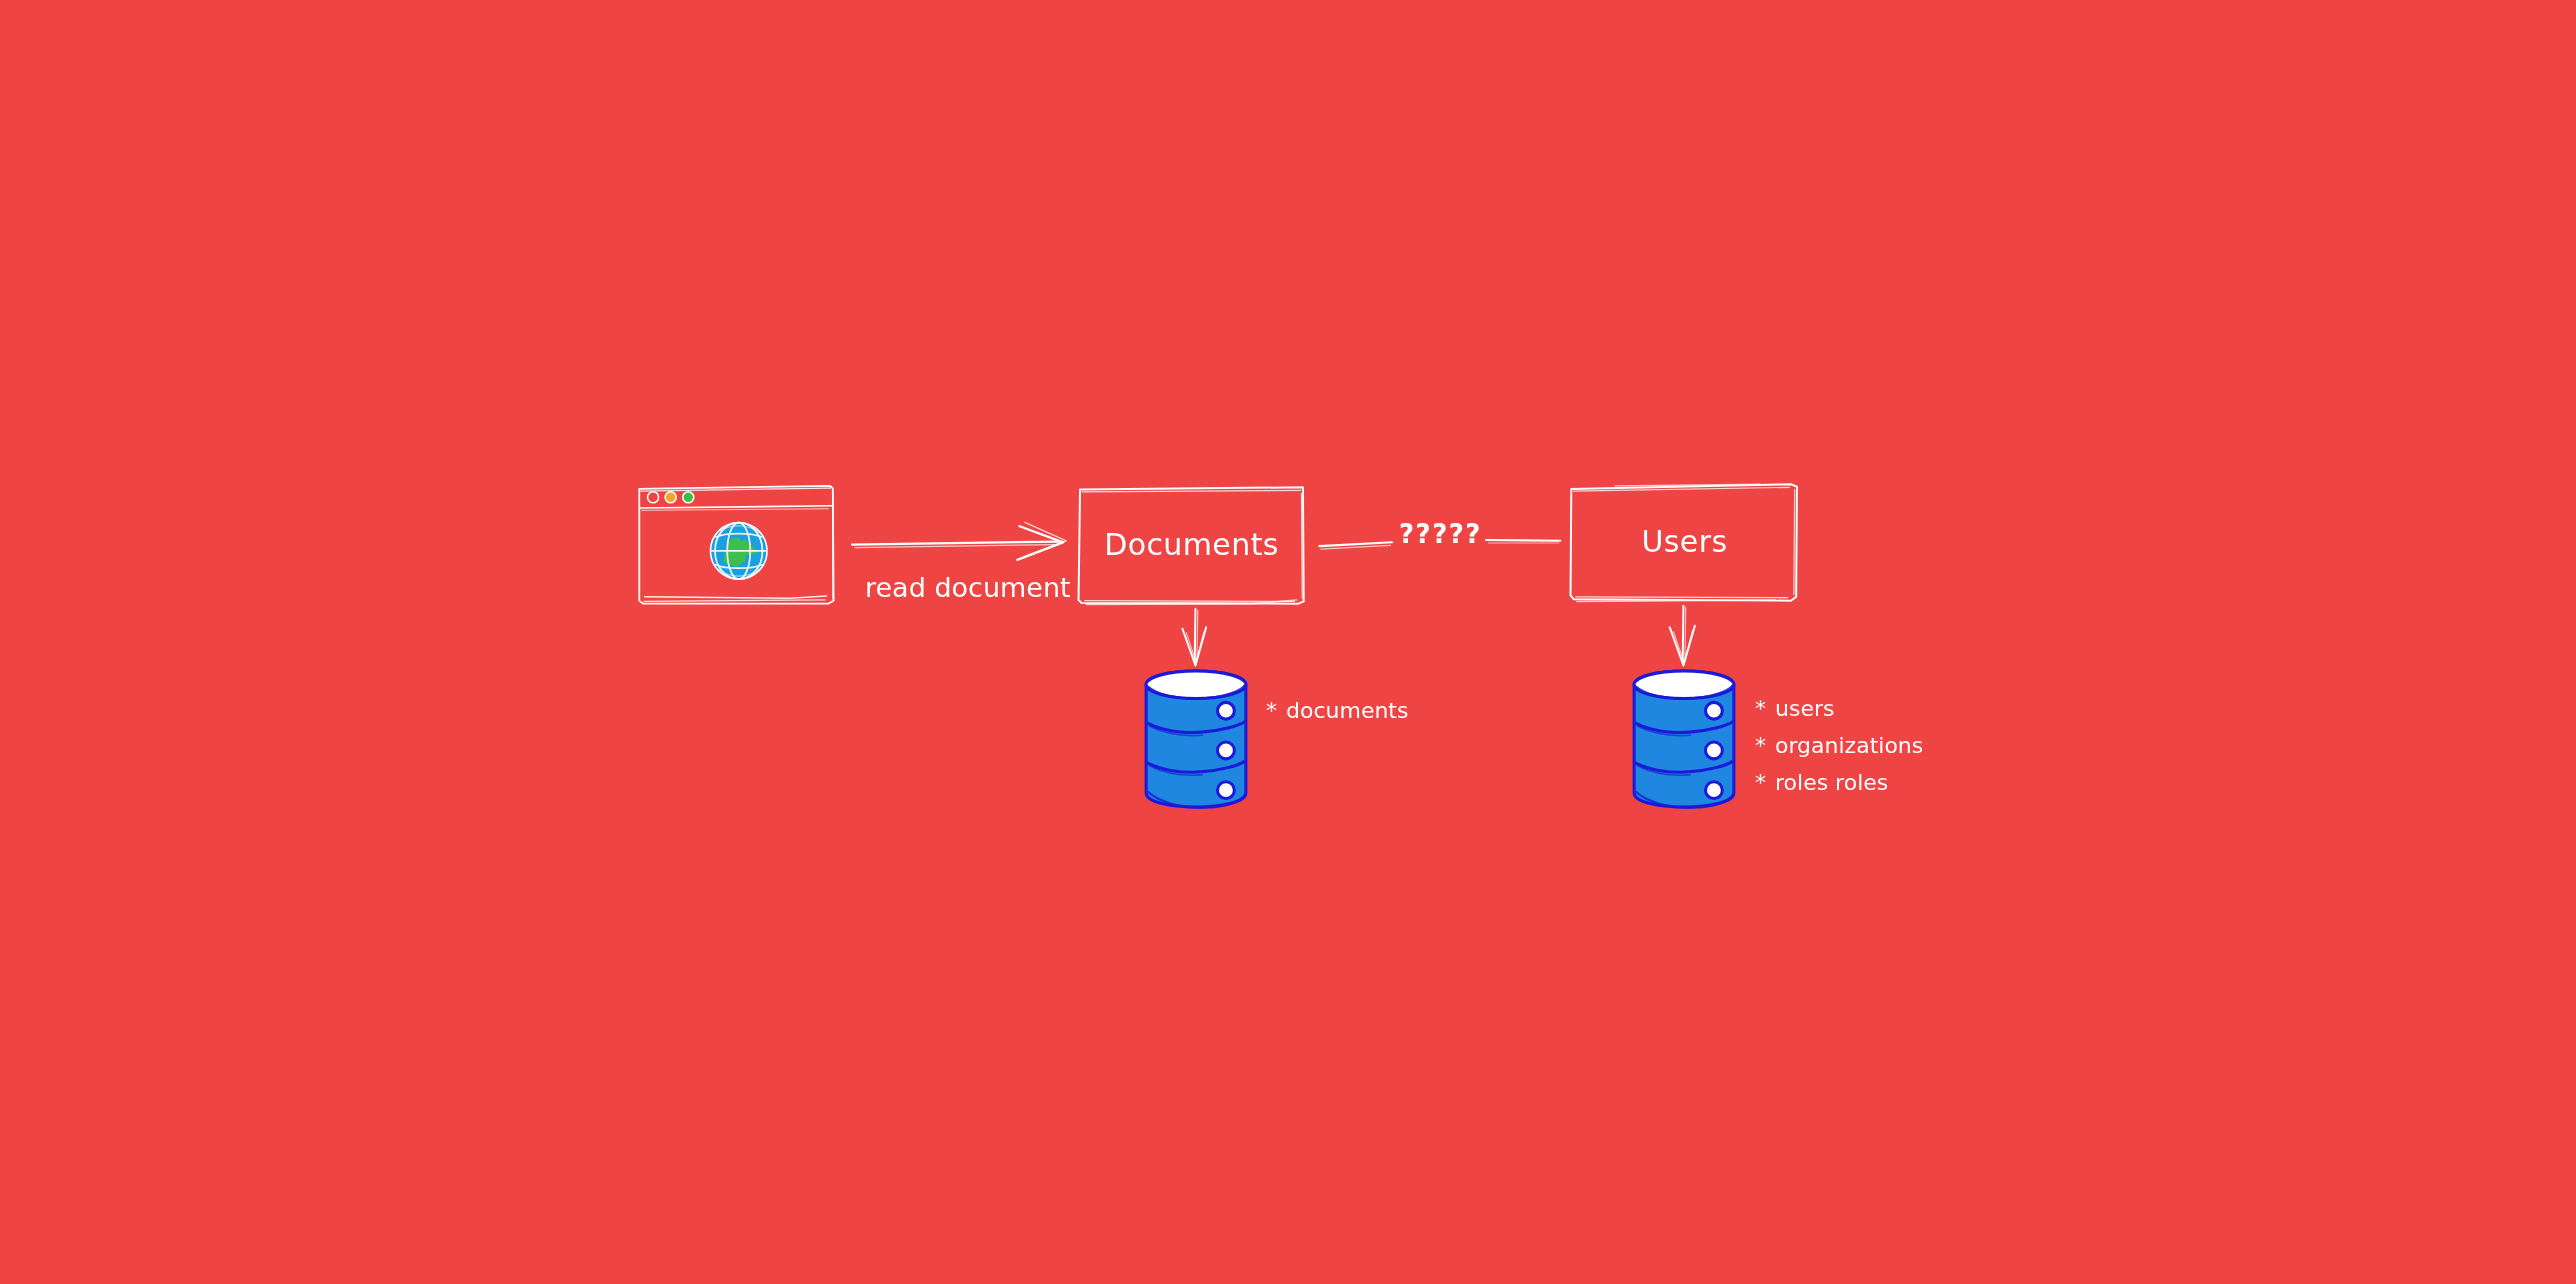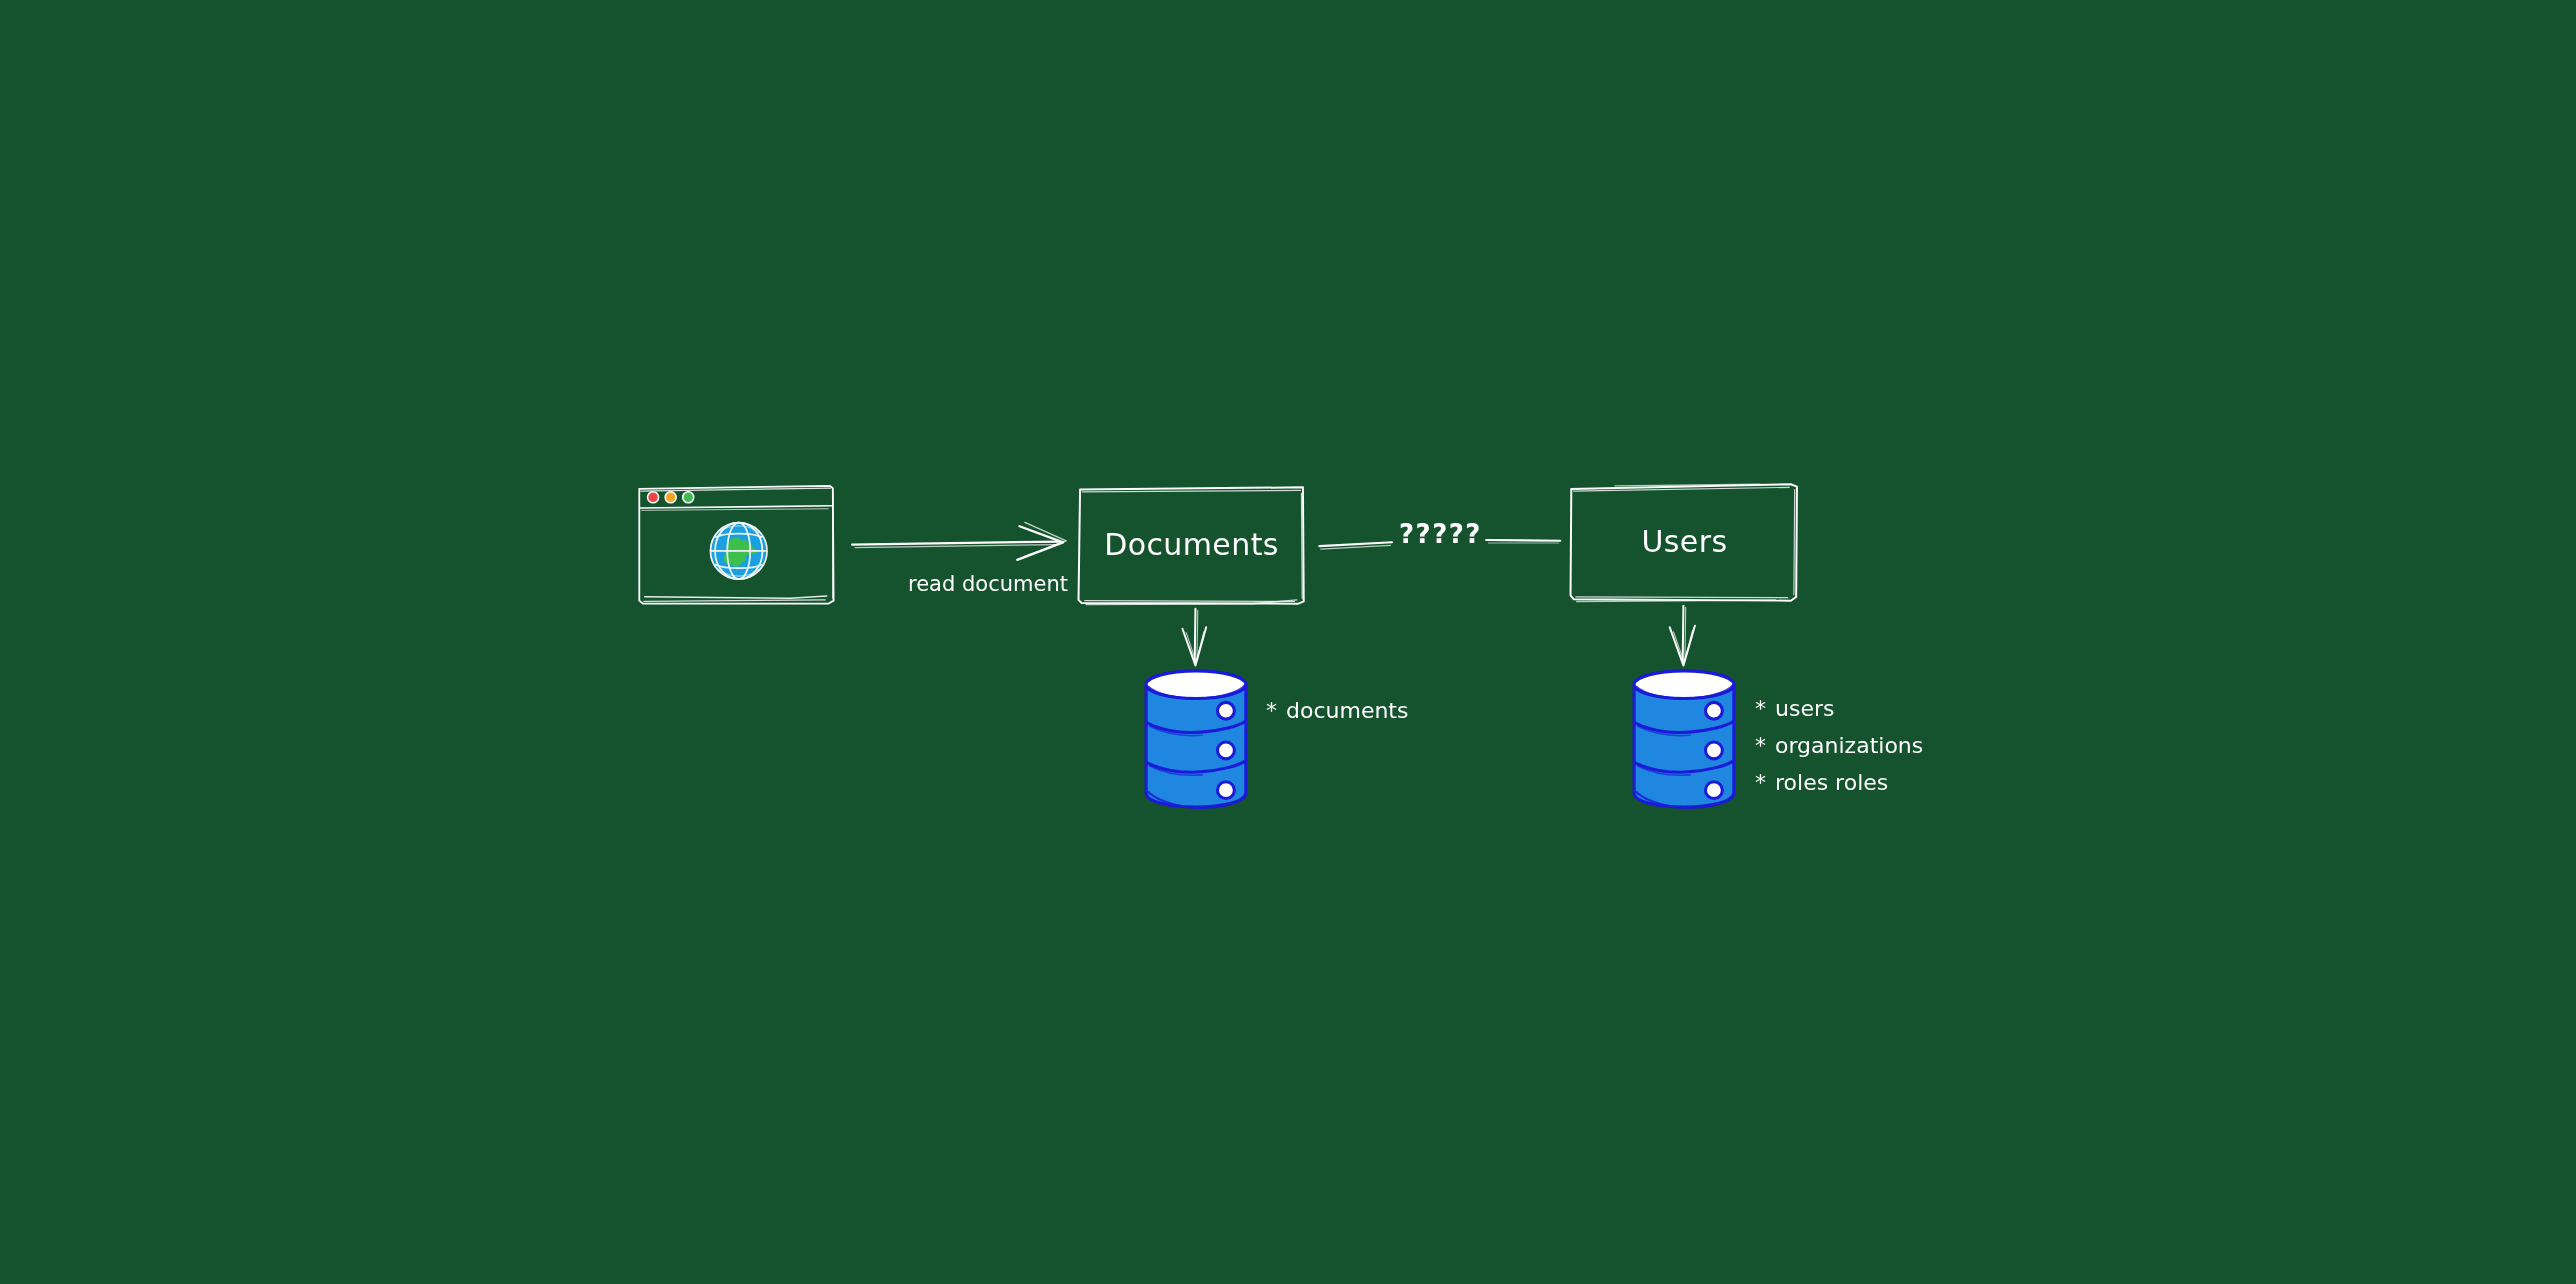--- a/index.html
+++ b/index.html
@@ -10,21 +10,21 @@
     width: 2576px;
     height: 1285px;
     overflow: hidden;
     font-family: "DejaVu Sans", sans-serif;
   }
 
   #canvas {
     position: relative;
     width: 2576px;
     height: 1285px;
-    background: #14532d;
+    background: #ef4444;
   }
 
   
   .node { position: absolute; }
 
   
   #browser-window {
     left: 637px;
     top: 482px;
     width: 205px;
@@ -72,21 +72,21 @@
   }
   .ink { fill: none; stroke: #fdfdfd; stroke-linecap: round; stroke-linejoin: round; }
 
   
   .hand-text {
     position: absolute;
     color: #ffffff;
     font-family: "DejaVu Sans", sans-serif;
     white-space: nowrap;
   }
-  #read-document-label { left: 865px; top: 572px; font-size: 21px; margin-left: 43px; }
+  #read-document-label { left: 865px; top: 572px; font-size: 27px; }
   #unknown-relation-label {
     left: 1399px; top: 519px;
     font-size: 26px; font-weight: 700; letter-spacing: 1.5px;
   }
 
   
   .db-cylinder { position: absolute; width: 112px; height: 142px; }
   .db-cylinder svg { display: block; width: 100%; height: 100%; overflow: visible; }
   #documents-db { left: 1140px; top: 668px; }
   #users-db     { left: 1628px; top: 668px; }

